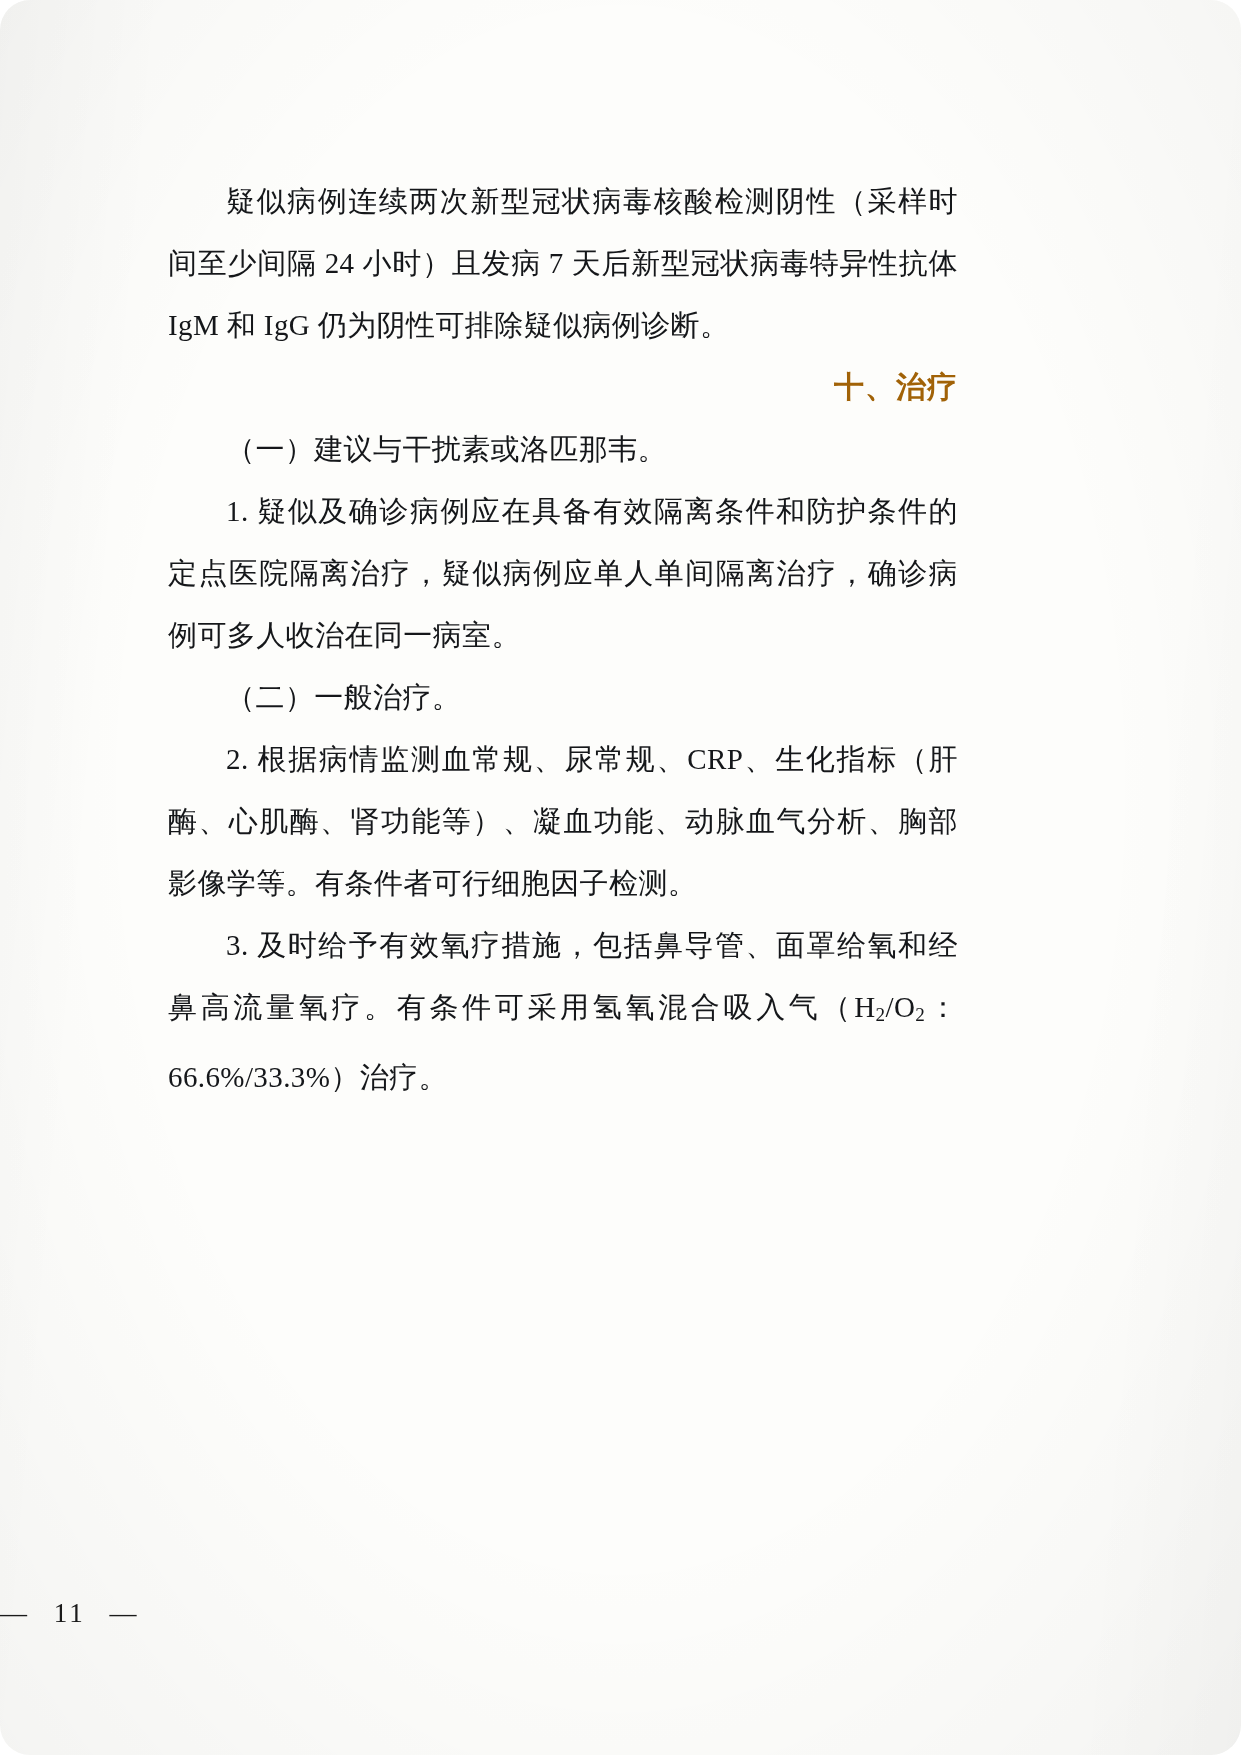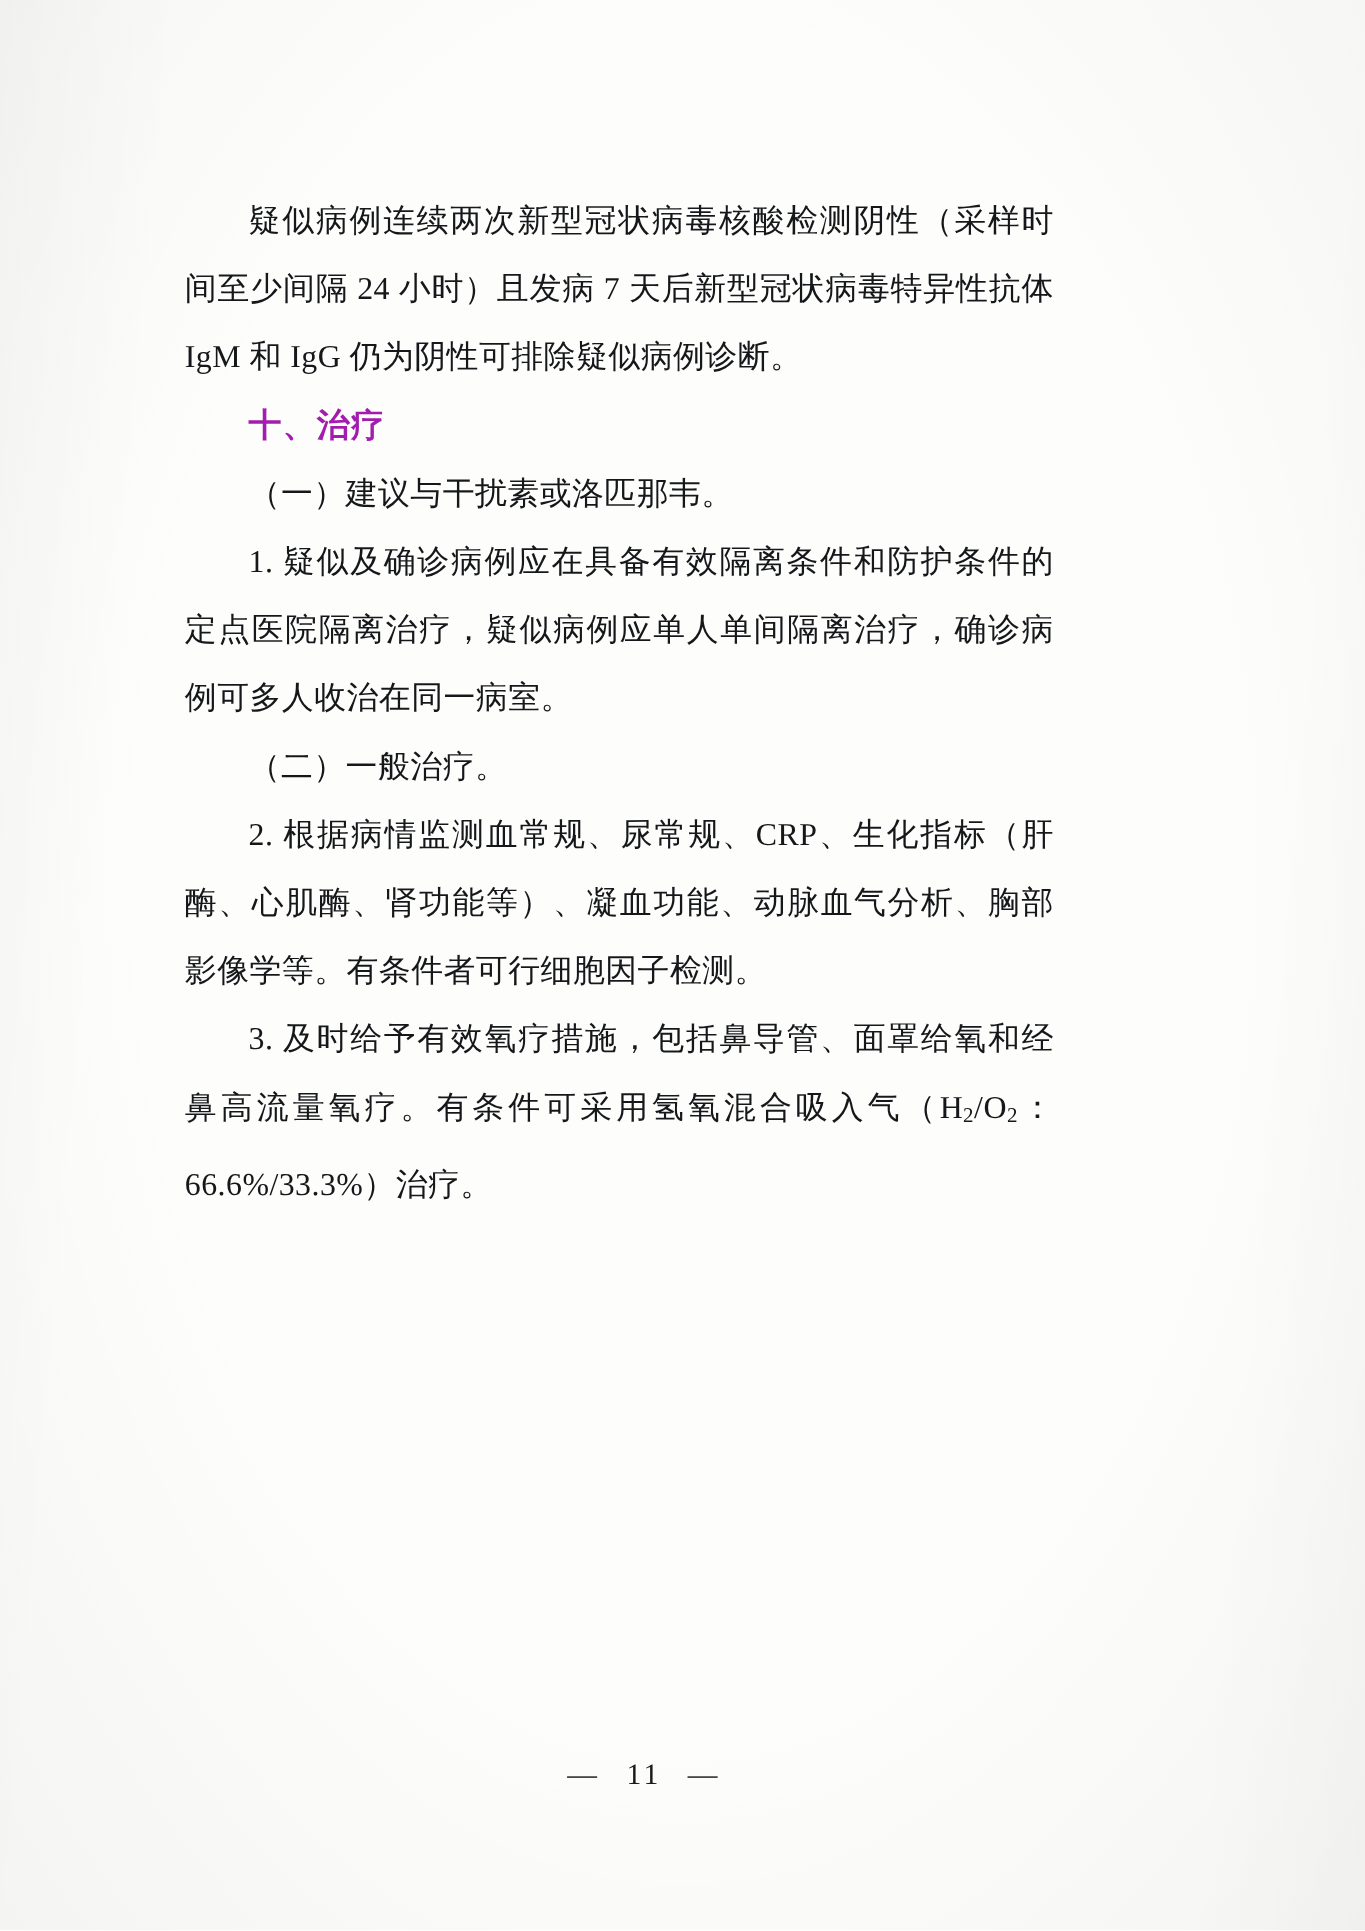--- a/index.html
+++ b/index.html
@@ -10,20 +10,21 @@
   .page {
     position: relative;
     width: 1241px;
     height: 1755px;
     margin: 0 auto;
     background: #fdfdfb;
     box-sizing: border-box;
     overflow: hidden;
     font-family: "Liberation Serif", "DejaVu Serif", serif;
     color: #111111;
+    border-radius: 30px;
   }
   
   .paper-tint {
     position: absolute;
     inset: 0;
     background:
       radial-gradient(ellipse at 50% 45%, rgba(255,255,255,0.0) 55%, rgba(0,0,0,0.035) 100%),
       linear-gradient(95deg, rgba(0,0,0,0.025) 0%, rgba(0,0,0,0.0) 12%, rgba(0,0,0,0.0) 88%, rgba(0,0,0,0.02) 100%);
     pointer-events: none;
   }
@@ -43,29 +44,30 @@
     text-indent: 58px;
     color: #15171a;
   }
   h2.section {
     margin: 0;
     font-size: 30px;
     line-height: 62px;
     font-weight: bold;
     text-indent: 58px;
     letter-spacing: 1px;
-    color: #a21caf;
+    color: #a16207;
     font-family: "Liberation Sans", "DejaVu Sans", sans-serif;
+    text-align: right;
   }
   .footer {
     position: absolute;
     left: 0;
     right: 0;
     bottom: 126px;
-    text-align: center;
+    text-align: left;
     font-size: 27px;
     letter-spacing: 3px;
     color: #1a1a1a;
     padding-right: 70px;
   }
   .footer .pnum {
     display: inline-block;
     padding: 0 14px;
   }
   sub {

